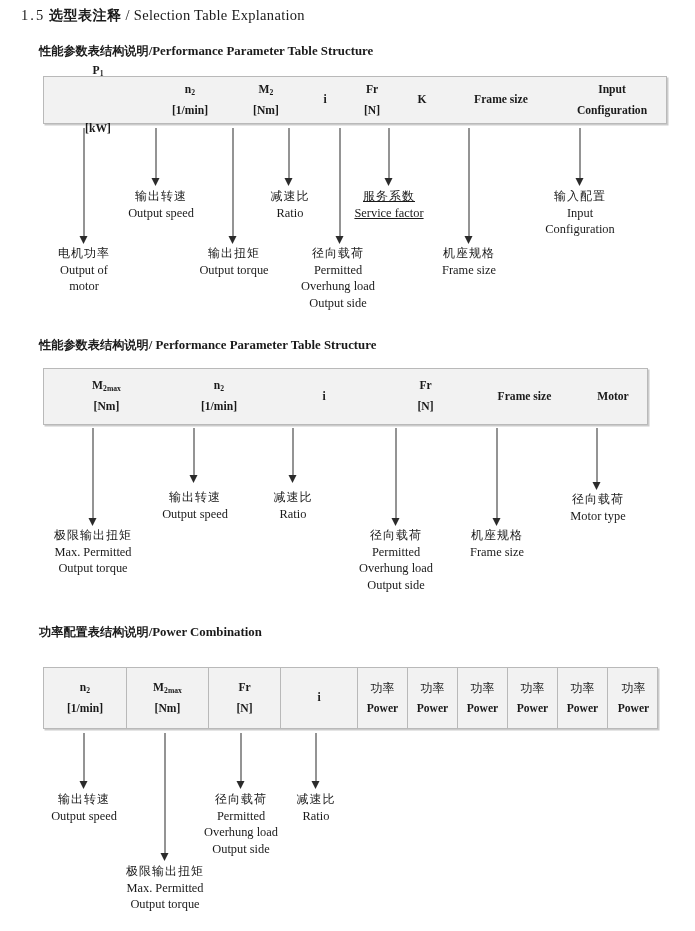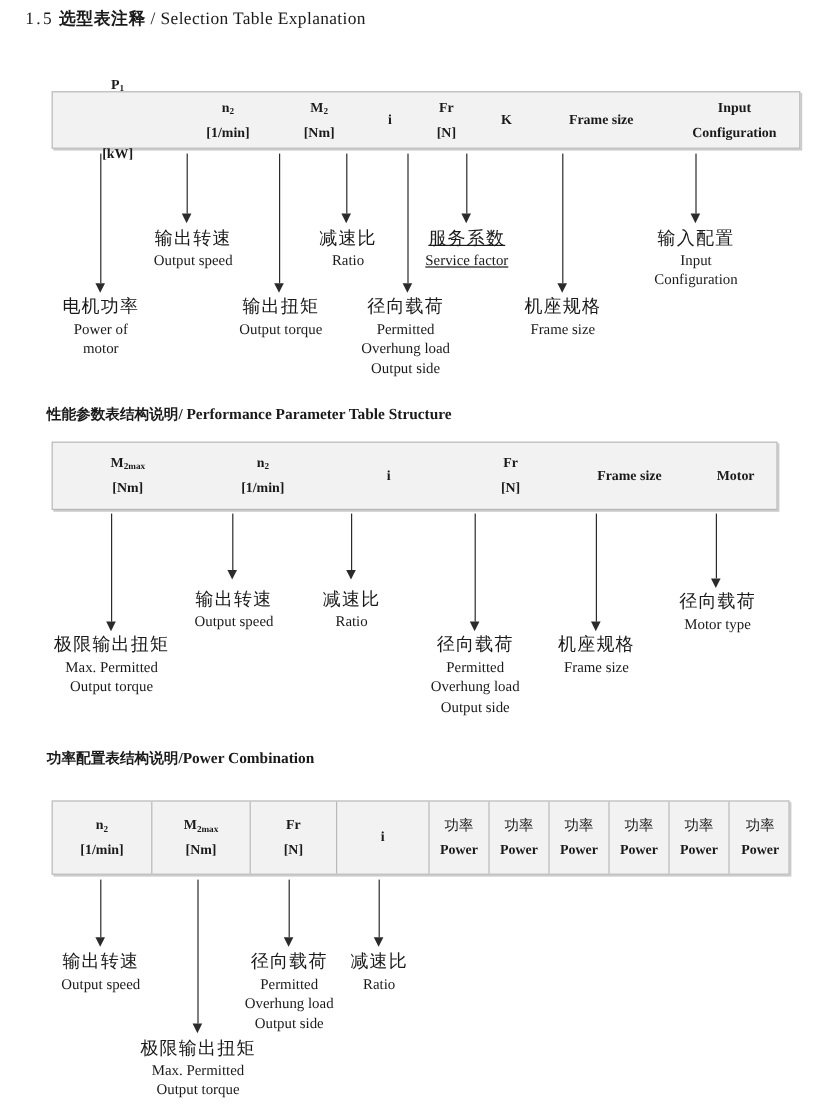--- a/index.html
+++ b/index.html
@@ -98,21 +98,21 @@
   .note {
     position: absolute;
     text-align: center;
     font-size: 12.4px;
     line-height: 1.32;
     white-space: nowrap;
     transform: translateX(-50%);
   }
   .note .cn {
     font-family: "DejaVu Sans", sans-serif;
-    font-size: 15px;
+    font-size: 12px;
     letter-spacing: 1px;
     display: block;
   }
   .note .en { display: block; font-family: "Liberation Serif", serif; }
   
   .arrow {
     position: absolute;
     width: 11px;
     transform: translateX(-50%);
     pointer-events: none;
@@ -141,20 +141,23 @@
 
 <div class="page">
 
   <div class="doc-title">
     <span class="num">1.5</span>
     <span class="cn">选型表注释</span>
     <span>/</span>
     <span>Selection Table Explanation</span>
   </div>
 
+  <div class="section-title" style="top:43px;">
+    <span class="cn">性能参数表结构说明</span><span class="en">/</span><span class="en">Performance Parameter Table Structure</span>
+  </div>
 
   <div class="tbl" style="left:30px; top:76px; width:624px; height:48px;">
     <div class="cellbox" style="left:0px; width:108px;gap:37px;">
       <span class="line1">P<sub>1</sub></span>
       <span class="line2">[kW]</span>
     </div>
     <div class="cellbox" style="left:108px; width:76px;">
       <span class="line1">n<sub>2</sub></span>
       <span class="line2">[1/min]</span>
     </div>
@@ -209,21 +212,21 @@
     <div class="shaft" style="height:108px;"></div>
       <div class="head"></div>
   </div>
   <div class="arrow" style="left:567px; top:128px; height:58px;">
     <div class="shaft" style="height:50px;"></div>
       <div class="head"></div>
   </div>
 
   <div class="note" style="left:71px; top:246px;">
     <span class="cn">电机功率</span>
-    <span class="en">Power of</span>
+    <span class="en">Output of</span>
     <span class="en">motor</span>
   </div>
   <div class="note" style="left:148px; top:189px;">
     <span class="cn">输出转速</span>
     <span class="en">Output speed</span>
   </div>
   <div class="note" style="left:221px; top:246px;">
     <span class="cn">输出扭矩</span>
     <span class="en">Output torque</span>
   </div>

